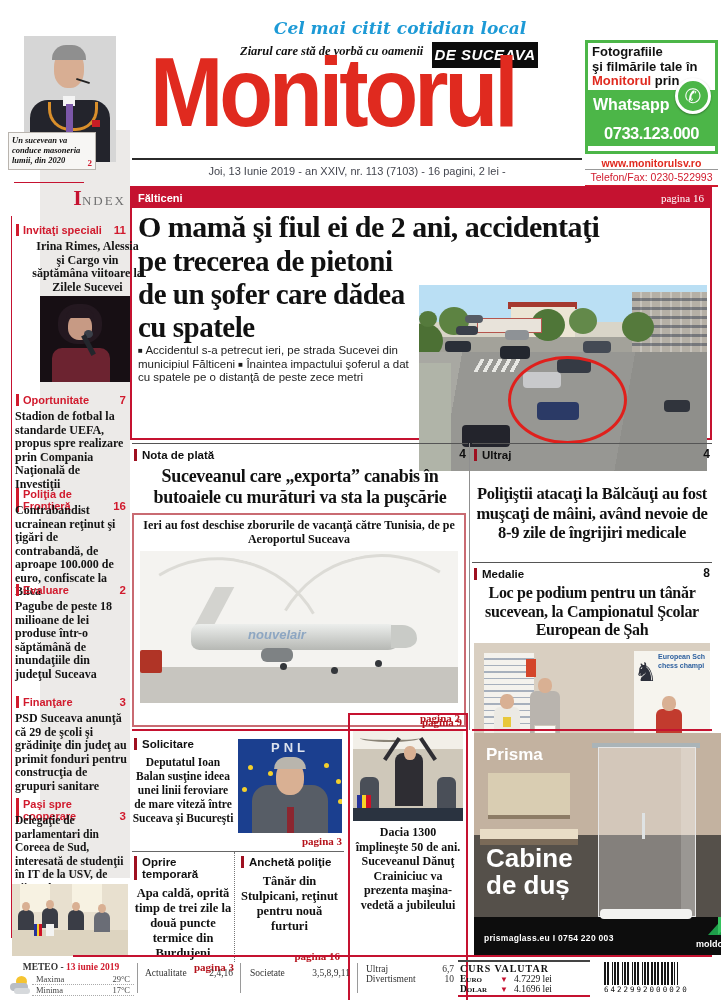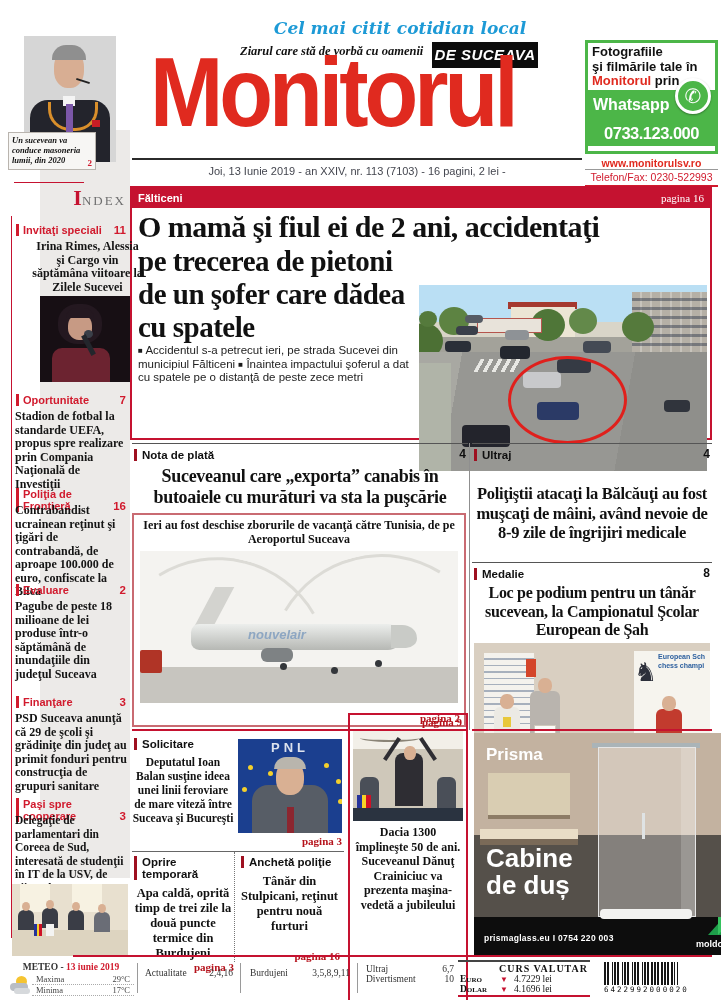--- a/index.html
+++ b/index.html
@@ -220,21 +220,21 @@
   .meteo-row{display:flex;align-items:center;margin-top:2px;}
   #wicon{position:relative;width:24px;height:20px;}
   .w-sun{position:absolute;left:8px;top:1px;width:11px;height:11px;border-radius:50%;background:#f5c431;}
   .w-cloud{position:absolute;left:2px;top:8px;width:18px;height:8px;background:#b9bdc4;border-radius:8px;}
   .w-cloud2{position:absolute;left:6px;top:13px;width:16px;height:6px;background:#d6d9dc;border-radius:6px;}
   .temps{flex:1;font:8.5px "Liberation Serif",serif;color:#444;}
   .temps .r{display:flex;justify-content:space-between;border-bottom:1px dotted #aaa;padding:0 4px;}
   .fcat{position:absolute;top:10px;font:9.5px "Liberation Serif",serif;color:#333;}
   .fcat .row{display:flex;justify-content:space-between;}
   #curs{position:absolute;left:458px;top:2px;width:128px;border-top:2px solid #444;border-bottom:2px solid #c51230;padding:1px 2px;}
-  #curs .t{text-align:right;font:bold 10px "Liberation Serif",serif;letter-spacing:1px;}
+  #curs .t{text-align:left;font:bold 10px "Liberation Serif",serif;letter-spacing:1px;}
   #curs .row{display:flex;align-items:center;font:9.5px "Liberation Serif",serif;}
   #curs .cur{width:40px;font-weight:bold;font-variant:small-caps;}
   #curs .dir{color:#c51230;font-size:8px;width:14px;}
   #barcode{position:absolute;left:604px;top:4px;width:74px;height:34px;}
   .bc-bars{height:26px;background:repeating-linear-gradient(90deg,#161616 0 1.5px,#fff 1.5px 3px,#161616 3px 4.5px,#fff 4.5px 7.5px,#161616 7.5px 8.5px,#fff 8.5px 10px);}
   .bc-num{font:7.5px "DejaVu Sans Mono",monospace;text-align:center;letter-spacing:2px;margin-top:-3px;background:#fff;}
 </style>
 </head>
 <body>
 
@@ -539,21 +539,21 @@
   <div class="fdiv" style="left:137px;"></div>
   <div class="fcat" style="left:145px;width:88px;">
     <div class="row">
         <span>Actualitate</span>
         <span>2,4,16</span>
       </div>
   </div>
   <div class="fdiv" style="left:240px;"></div>
   <div class="fcat" style="left:250px;width:100px;">
     <div class="row">
-        <span>Burdujeni</span>
+        <span>Societate</span>
         <span>3,5,8,9,11</span>
       </div>
   </div>
   <div class="fdiv" style="left:357px;"></div>
   <div class="fcat" style="left:366px;top:6px;width:88px;">
     <div class="row">
         <span>Ultraj</span>
         <span>6,7</span>
       </div>
     <div class="row">

